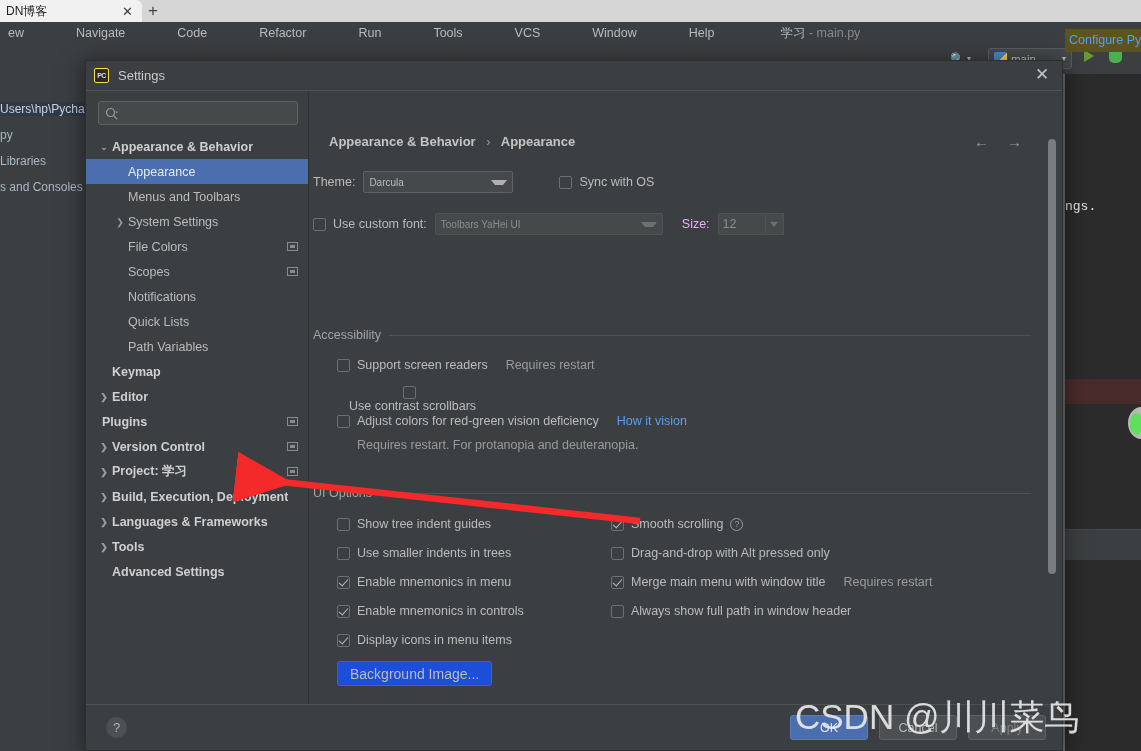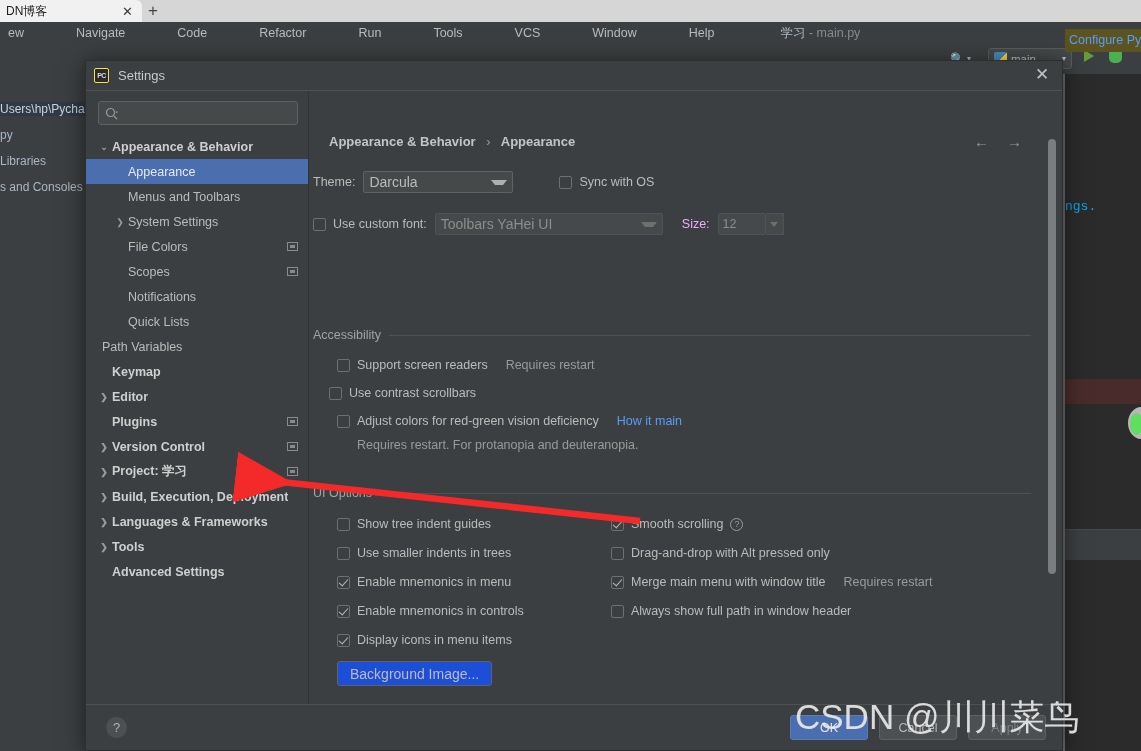--- a/index.html
+++ b/index.html
@@ -103,21 +103,21 @@
   .configure-banner {
     position: absolute; left: 1065px; top: 29px; width: 76px; height: 23px;
     background: #5b5320;
   }
   .configure-link {
     font-size: 12.5px; color: #589df6; white-space: nowrap;
     padding: 4px 0 0 4px; display: block; cursor: pointer;
   }
   .editor-code {
     position: absolute; left: 1065px; top: 125px;
-    font-size: 13px; color: #0ea5e9;
+    font-size: 13px; color: #e5e5e5;
     font-family: "Liberation Mono", monospace; white-space: nowrap;
   }
   .err-stripe {
     position: absolute; left: 1065px; top: 305px; width: 76px; height: 25px;
     background: #4a2b2b;
   }
   .avatar-blob {
     position: absolute; left: 1128px; top: 333px; width: 26px; height: 32px;
     border-radius: 50%; background: #b7b7b7; overflow: hidden;
   }
@@ -222,21 +222,21 @@
   .row { position: absolute; display: flex; align-items: center; }
   .lbl { font-size: 12.5px; color: #bbbbbb; white-space: nowrap; }
   .lbl.dim { color: #f0abfc; }
   .lbl.muted { color: #9a9a9a; }
   .link { font-size: 12.5px; color: #589df6; cursor: pointer; white-space: nowrap; }
 
   .combo {
     height: 22px; background: #45494a; border: 1px solid #5e6264; border-radius: 2px;
     display: flex; align-items: center; padding: 0 5px; position: relative;
   }
-  .combo .cv { font-size: 14px; color: #bbbbbb; white-space: nowrap; }
+  .combo .cv { font-size: 10px; color: #bbbbbb; white-space: nowrap; }
   .combo .carat {
     margin-left: auto; width: 0; height: 0; border-left: 4px solid transparent;
     border-right: 4px solid transparent; border-top: 5px solid #b0b0b0;
     padding-left: 8px;
   }
   .combo.disabled { border-color: #4f5355; }
   .combo.disabled .cv { color: #8d8d8d; }
   .combo.disabled .carat { border-top-color: #6d7072; }
 
   .spin {
@@ -432,33 +432,33 @@
               <span class="copy-badge"></span>
             </div>
             <div class="tree-row" style="padding-left: 26px;">
               <span class="tree-chevron"></span>
               <span class="tree-label">Notifications</span>
             </div>
             <div class="tree-row" style="padding-left: 26px;">
               <span class="tree-chevron"></span>
               <span class="tree-label">Quick Lists</span>
             </div>
-            <div class="tree-row" style="">
+            <div class="tree-row" style="padding-left: 26px;">
               <span class="tree-chevron"></span>
               <span class="tree-label">Path Variables</span>
             </div>
             <div class="tree-row bold" style="padding-left: 10px;">
               <span class="tree-chevron"></span>
               <span class="tree-label">Keymap</span>
             </div>
             <div class="tree-row bold" style="padding-left: 10px;">
               <span class="tree-chevron">❯</span>
               <span class="tree-label">Editor</span>
             </div>
-            <div class="tree-row bold" style="padding-left: 10px; justify-content: space-between;">
+            <div class="tree-row bold" style=" justify-content: space-between;">
               <span class="tree-chevron"></span>
               <span class="tree-label">Plugins</span>
               <span class="copy-badge"></span>
             </div>
             <div class="tree-row bold" style="padding-left: 10px;">
               <span class="tree-chevron">❯</span>
               <span class="tree-label">Version Control</span>
               <span class="copy-badge"></span>
             </div>
             <div class="tree-row bold" style="padding-left: 10px;">
@@ -528,29 +528,29 @@
           <span class="gt">Accessibility</span>
           <span class="group-line"></span>
         </div>
 
         <div class="row" style="left:28px; top:267px;">
           <span class="chk"></span>
           <span class="lbl">Support screen readers</span>
           <span class="lbl muted" style="margin-left:18px;">Requires restart</span>
         </div>
 
-        <div class="row" style="left:20px; top:295px;">
+        <div class="row" style="left:40px; top:295px;flex-direction:column;">
           <span class="chk"></span>
           <span class="lbl">Use contrast scrollbars</span>
         </div>
 
         <div class="row" style="left:28px; top:323px;">
           <span class="chk"></span>
           <span class="lbl">Adjust colors for red-green vision deficiency</span>
-          <span class="link" style="margin-left:18px;">How it main</span>
+          <span class="link" style="margin-left:18px;">How it vision</span>
         </div>
 
         <div class="row" style="left:48px; top:347px;">
           <span class="lbl muted">Requires restart. For protanopia and deuteranopia.</span>
         </div>
 
         <div class="group-title" style="left:4px; top:395px; width:718px;">
           <span class="gt">UI Options</span>
           <span class="group-line"></span>
         </div>

